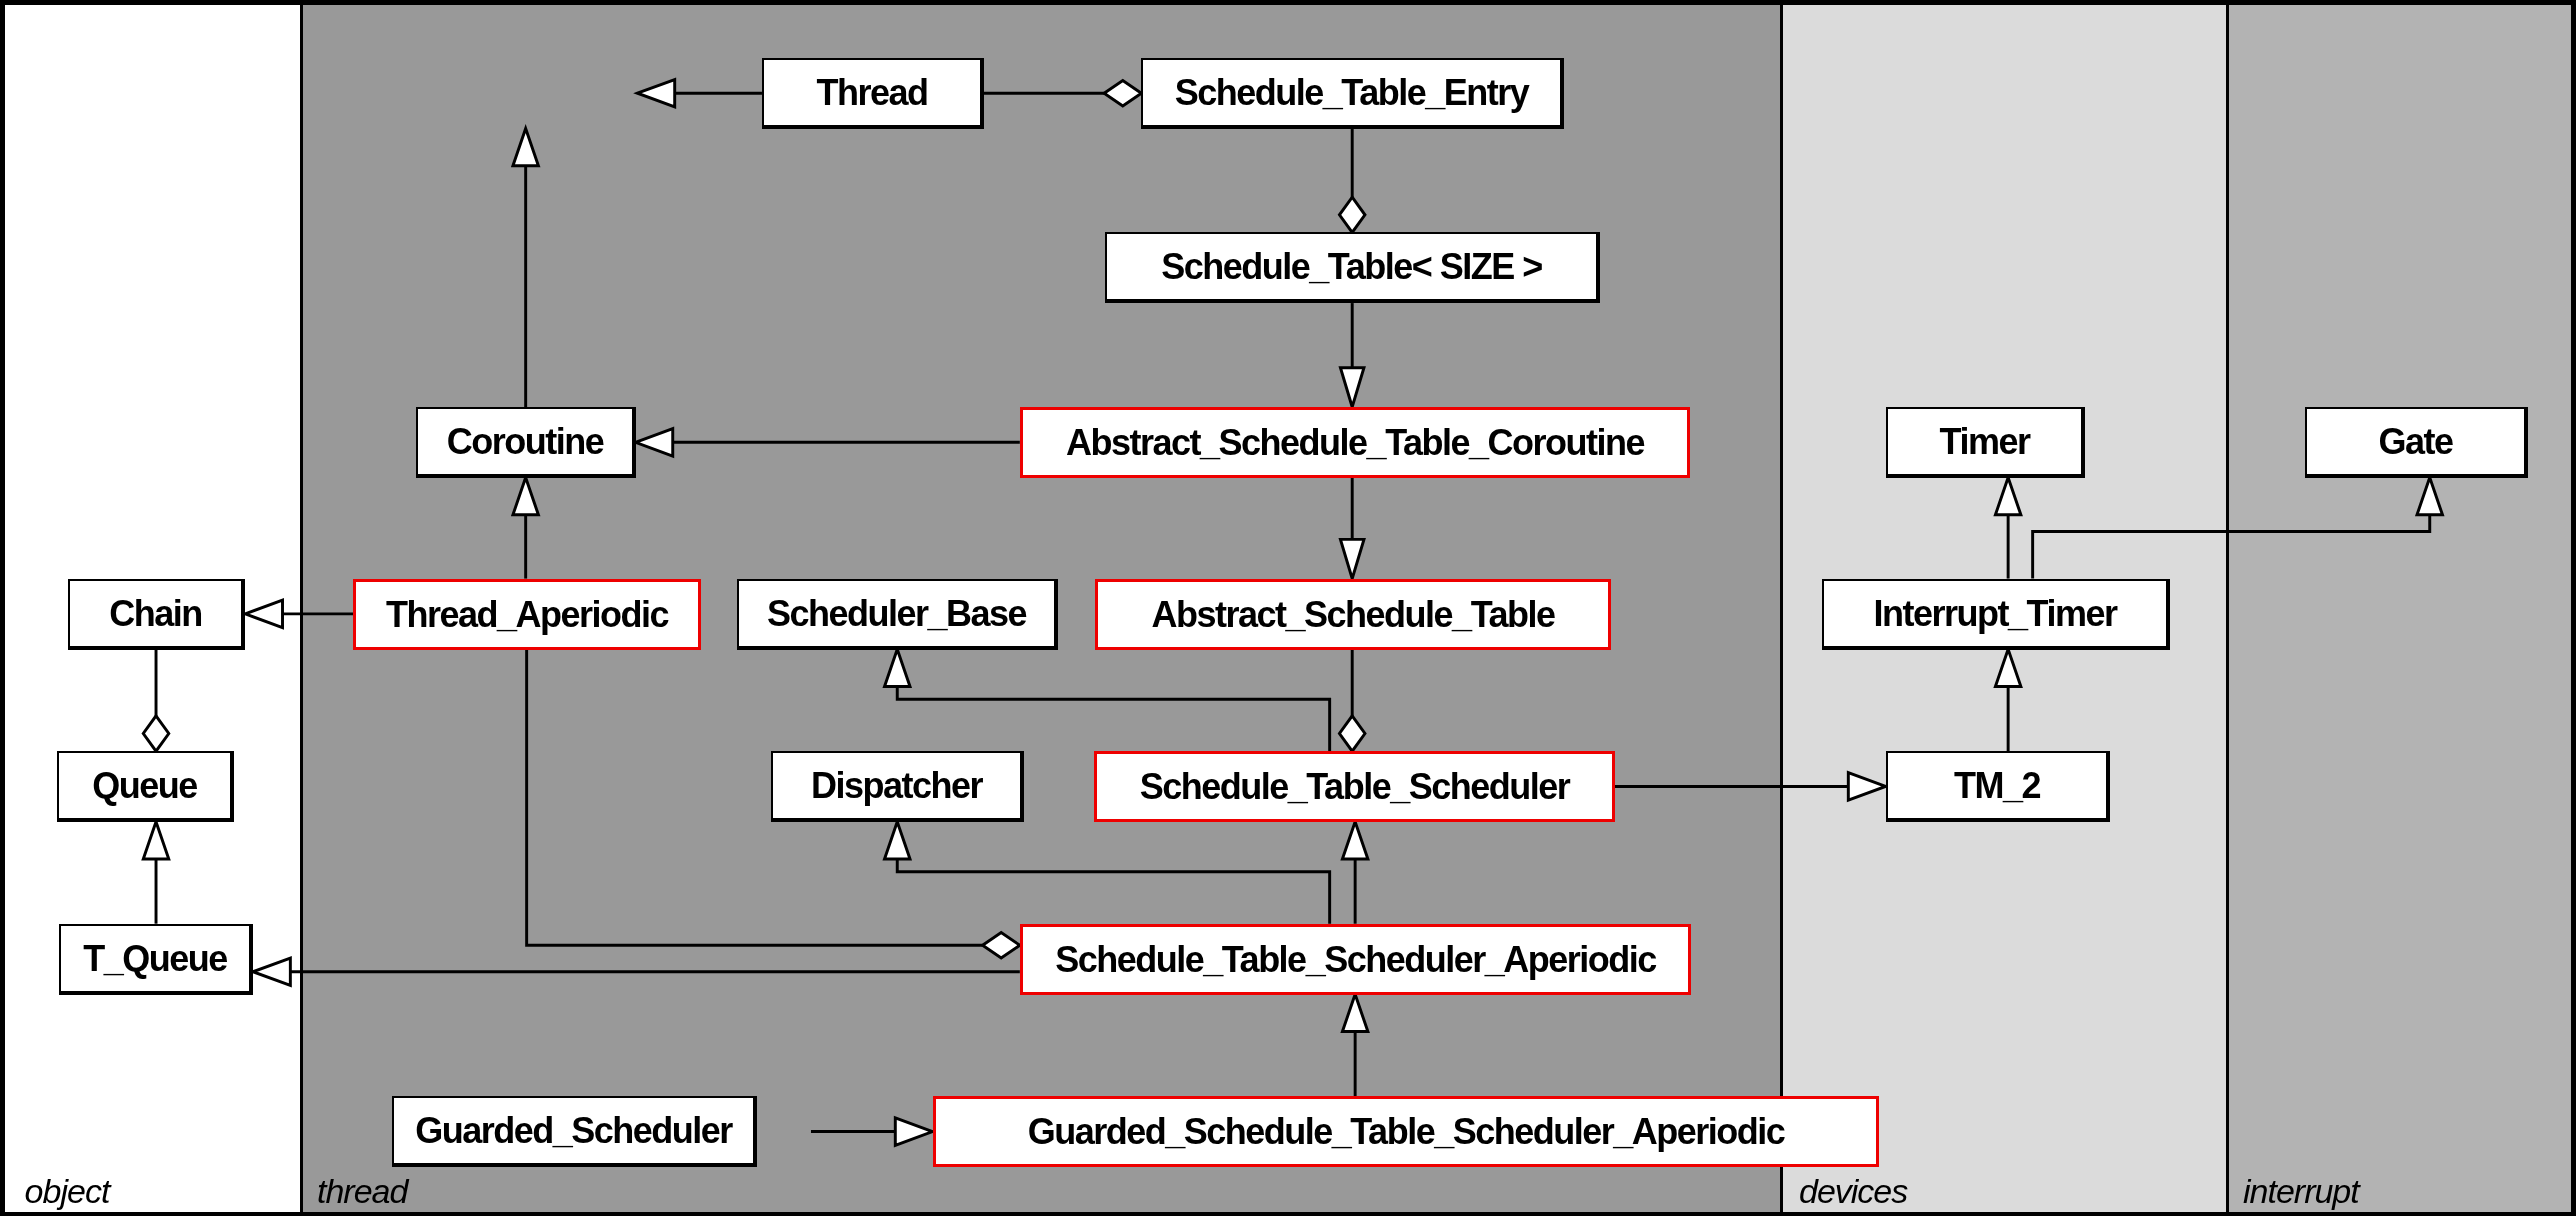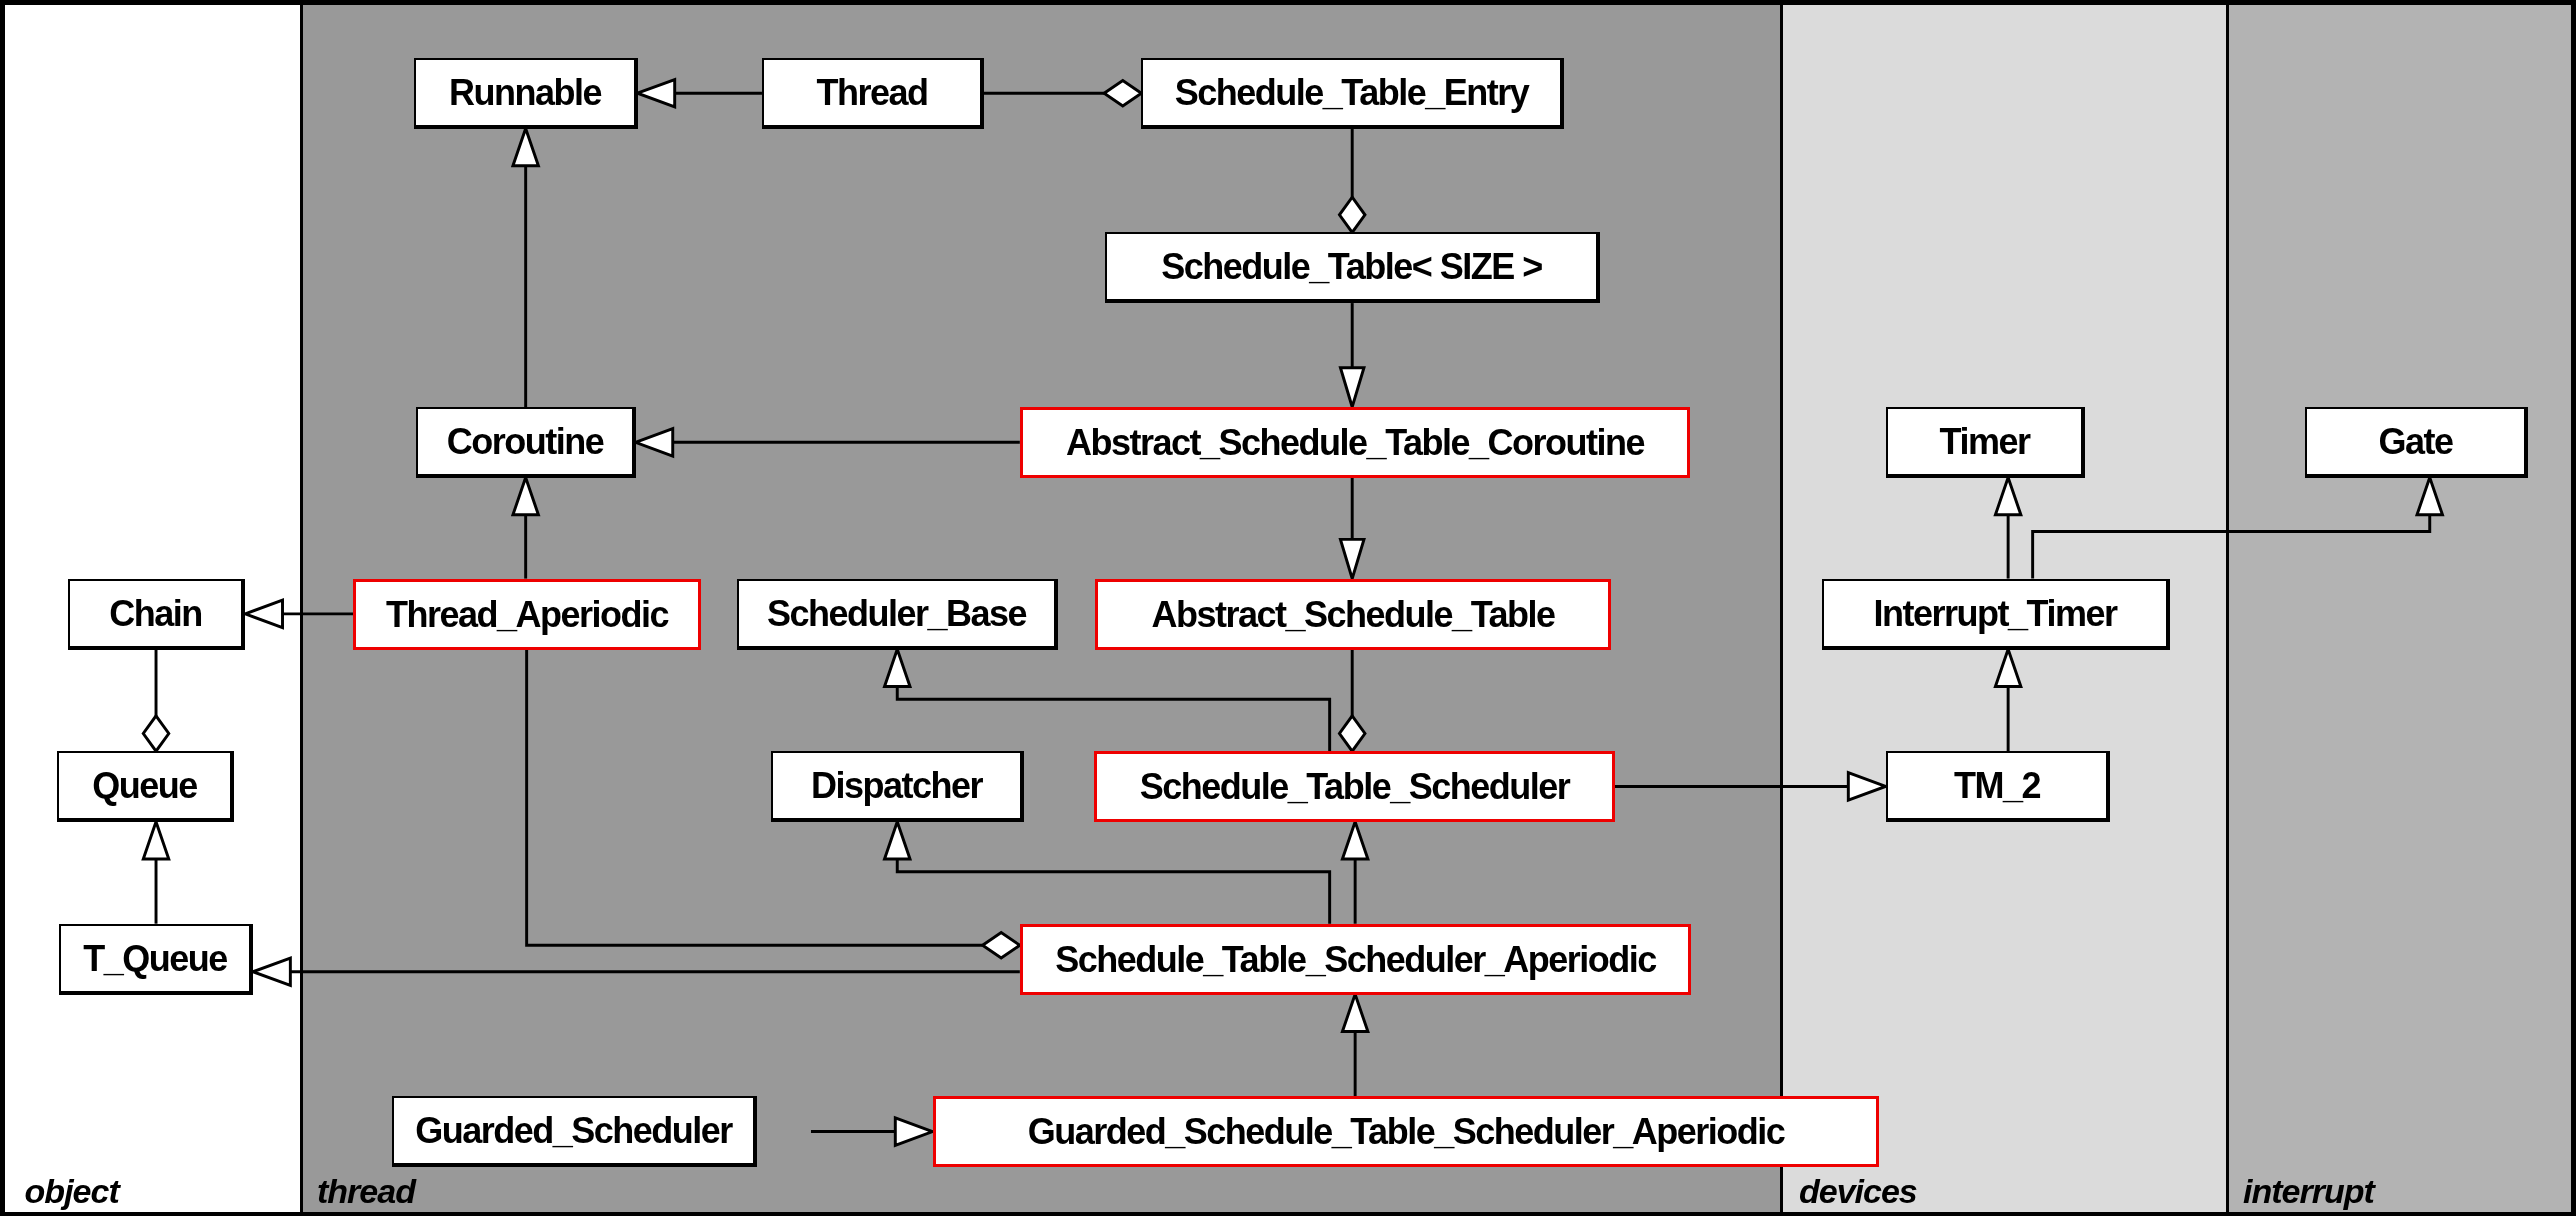--- a/index.html
+++ b/index.html
@@ -23,21 +23,21 @@
     box-sizing:border-box;
     background:#ffffff;
     border:solid #000;border-width:2.9px 4.9px 4.9px 2.9px;
     display:flex;align-items:center;justify-content:center;
     font-weight:bold;font-size:36px;letter-spacing:-1.5px;
     white-space:nowrap;color:#000;
   }
   .node.hl{border:3.9px solid #ee0000;}
   .lane-label{
     position:absolute;
-    font-weight:bold;font-style:italic;
+    font-weight:normal;font-style:italic;
     font-size:34px;letter-spacing:-1px;color:#000;
   }
   .wire{stroke:#000;stroke-width:3;fill:none;}
   .head{stroke:#000;stroke-width:3;fill:#ffffff;}
 </style>
 </head>
 <body>
 
 <div id="canvas">
 
@@ -111,21 +111,20 @@
     <line class="wire" x1="2043" y1="520" x2="2043" y2="585"></line>
     <polygon class="head" points="2043,482 2030,520 2056,520"></polygon>
 
     <polyline class="wire" points="2068,585 2068,537 2473,537 2473,520"></polyline>
     <polygon class="head" points="2473,482 2460,520 2486,520"></polygon>
 
     <line class="wire" x1="822" y1="1149" x2="908" y2="1149"></line>
     <polygon class="head" points="946,1149 908,1135 908,1163"></polygon>
   </svg>
 
-  <div class="node" style="left:409px;top:53px;width:224px">Runnable</div>
   <div class="node" style="left:757px;top:53px;width:222px">Thread</div>
   <div class="node" style="left:1136px;top:53px;width:423px">Schedule_Table_Entry</div>
   <div class="node" style="left:1100px;top:227px;width:495px">Schedule_Table&lt; SIZE &gt;</div>
   <div class="node" style="left:411px;top:402px;width:220px">Coroutine</div>
   <div class="node hl" style="left:1015px;top:402px;width:670px">Abstract_Schedule_Table_Coroutine</div>
   <div class="node" style="left:63px;top:574px;width:177px">Chain</div>
   <div class="node hl" style="left:348px;top:574px;width:348px">Thread_Aperiodic</div>
   <div class="node" style="left:732px;top:574px;width:321px">Scheduler_Base</div>
   <div class="node hl" style="left:1090px;top:574px;width:516px">Abstract_Schedule_Table</div>
   <div class="node" style="left:52px;top:746px;width:177px">Queue</div>

